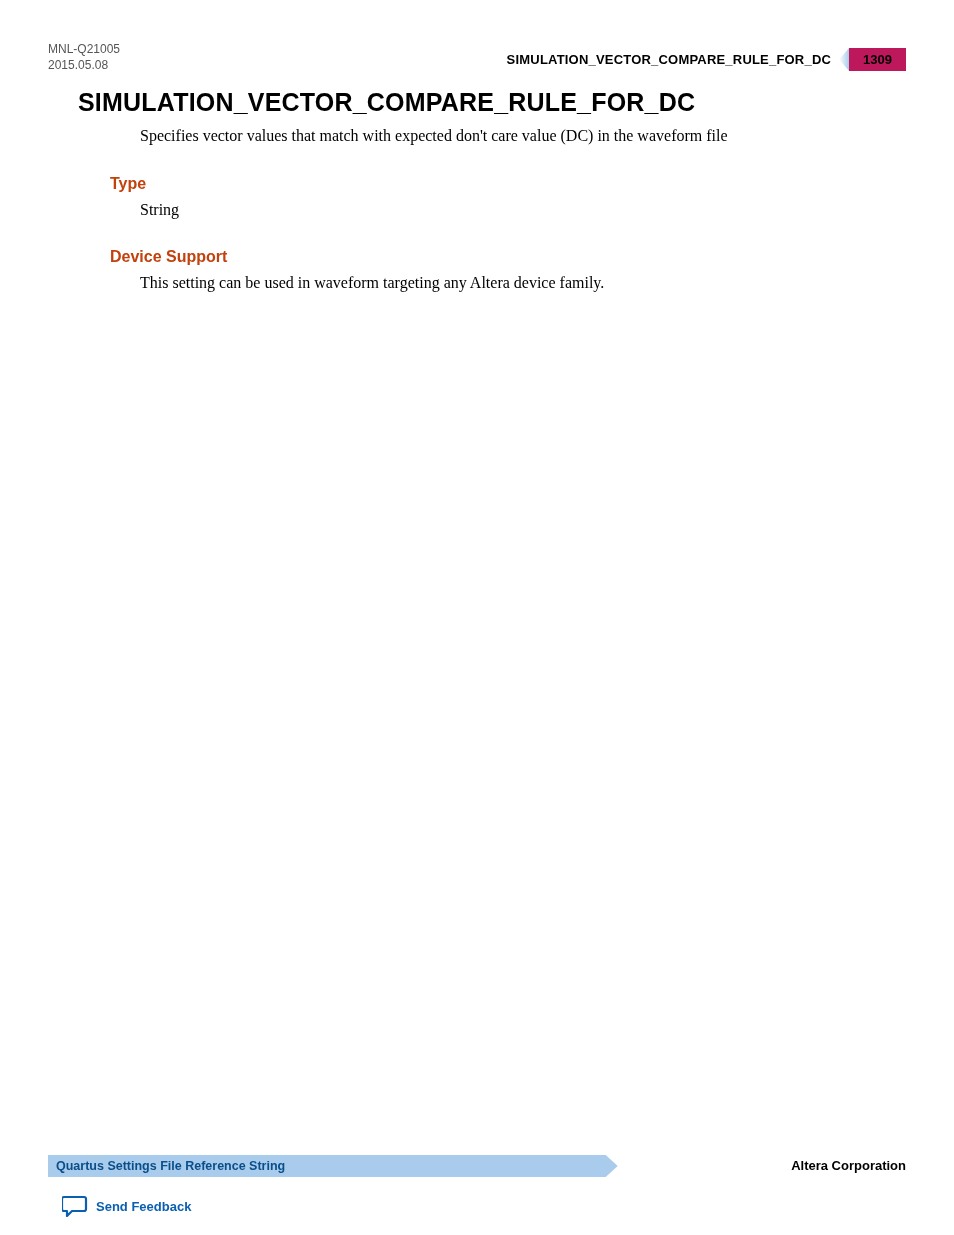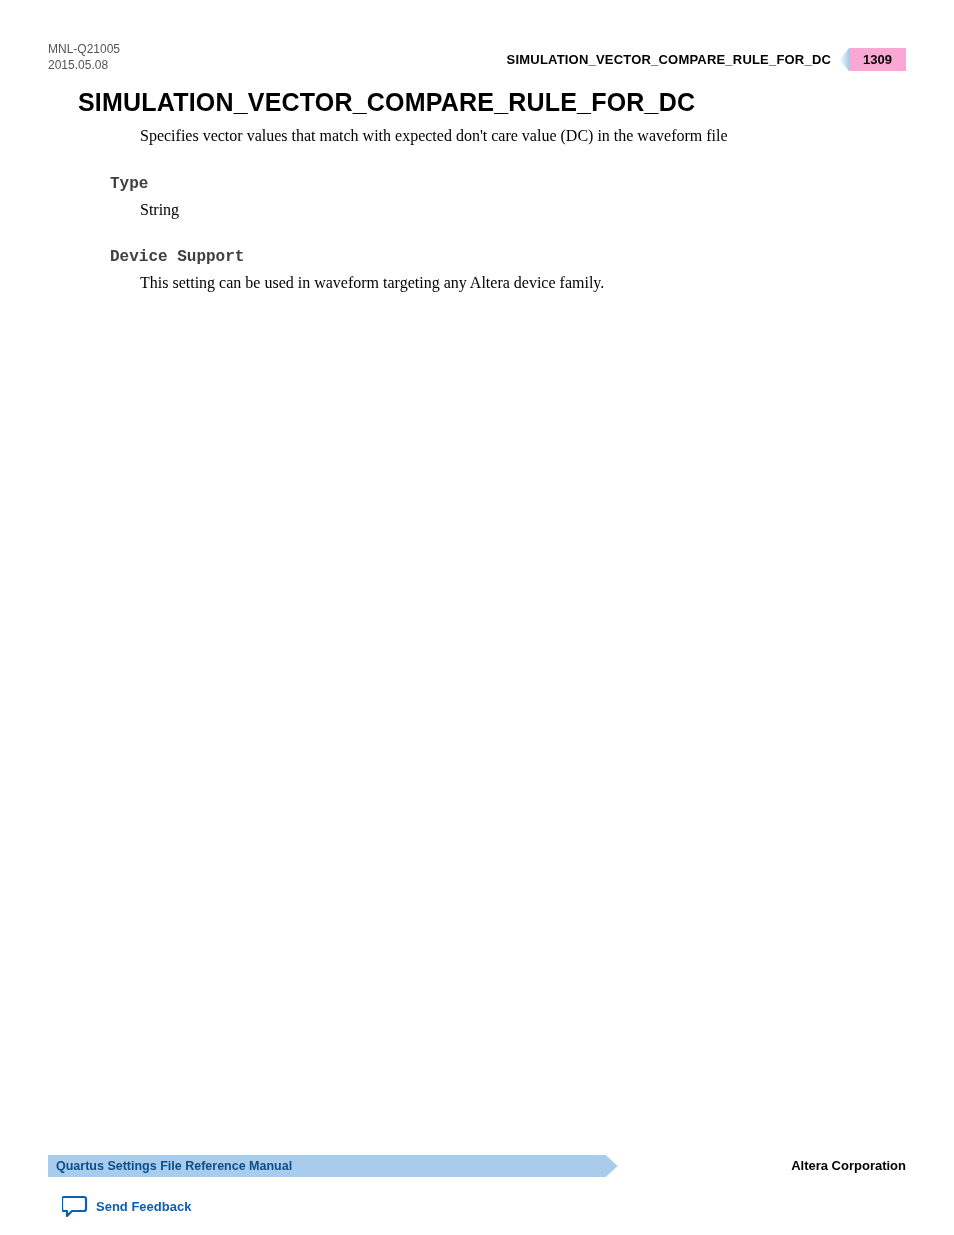--- a/index.html
+++ b/index.html
@@ -35,21 +35,21 @@
     align-items: center;
     font-family: 'Segoe UI', Arial, sans-serif;
   }
   .header-title-right {
     font-weight: 700;
     font-size: 13px;
     color: #000;
     letter-spacing: 0.2px;
   }
   .page-number-box {
-    background: #f9a8d4;
+    background: #be185d;
     padding: 4px 14px;
     margin-left: 18px;
     font-weight: 700;
     font-size: 13px;
     color: #000;
     position: relative;
   }
   .page-number-box::before {
     content: "";
     position: absolute;
@@ -77,24 +77,24 @@
   .description {
     font-family: 'Minion Pro', Georgia, serif;
     font-size: 16px;
     color: #000;
     margin-left: 62px;
     margin-bottom: 28px;
     line-height: 1.4;
     margin-top: 8px;
   }
   .section-heading {
-    font-family: Liberation Mono, monospace;
+    font-family: Liberation Sans, sans-serif;
     font-weight: 700;
     font-size: 16px;
-    color: #404040;
+    color: #c2410c;
     margin-left: 32px;
     margin-bottom: 6px;
   }
   .section-body {
     font-family: 'Minion Pro', Georgia, serif;
     font-size: 16px;
     color: #000;
     margin-left: 62px;
     margin-bottom: 26px;
     line-height: 1.4;
@@ -179,21 +179,21 @@
   <div class="section-heading">Type</div>
   <div class="section-body">String</div>
 
   <div class="section-heading">Device Support</div>
   <div class="section-body">This setting can be used in waveform targeting any Altera device family.</div>
 
 </div>
 
 <div class="footer">
   <div class="footer-bar">
-    <span class="footer-bar-text">Quartus Settings File Reference Manual</span>
+    <span class="footer-bar-text">Quartus Settings File Reference String</span>
   </div>
   <span class="footer-right">Altera Corporation</span>
   <a class="feedback">
     <svg class="feedback-icon" viewBox="0 0 26 22">
       <path d="M2 2 h20 a2 2 0 0 1 2 2 v10 a2 2 0 0 1 -2 2 h-12 l-5 5 v-5 h-3 a2 2 0 0 1 -2 -2 v-10 a2 2 0 0 1 2 -2 z" fill="none" stroke="#0a5fb0" stroke-width="2.2" stroke-linejoin="round"></path>
     </svg>
     <span class="feedback-text">Send Feedback</span>
   </a>
 </div>
 

